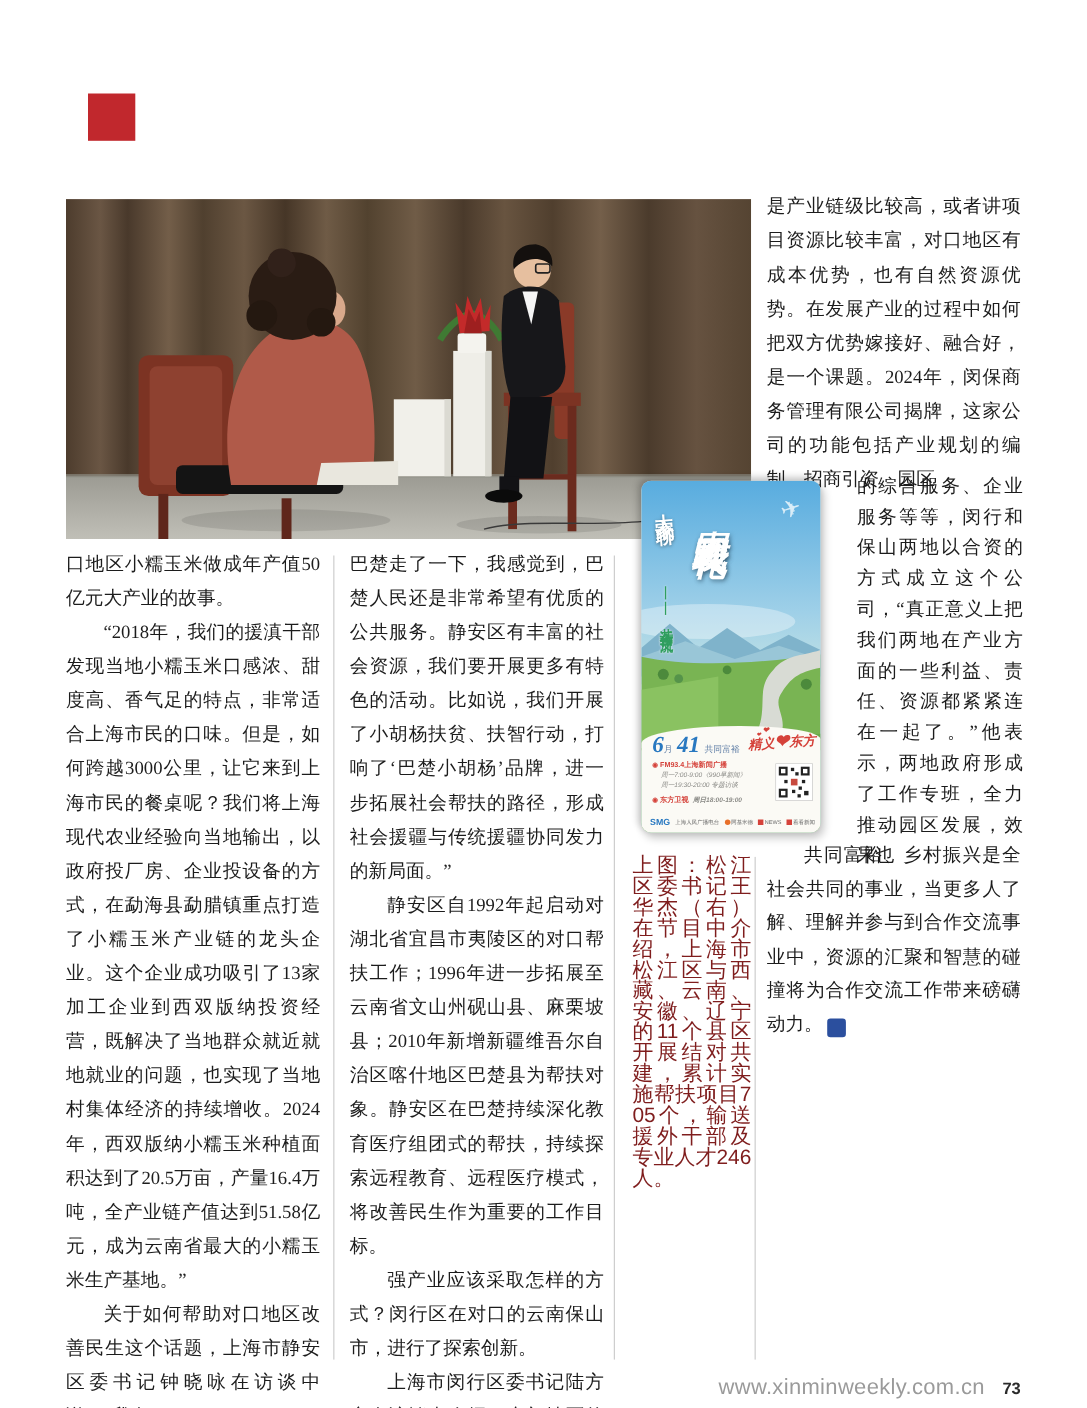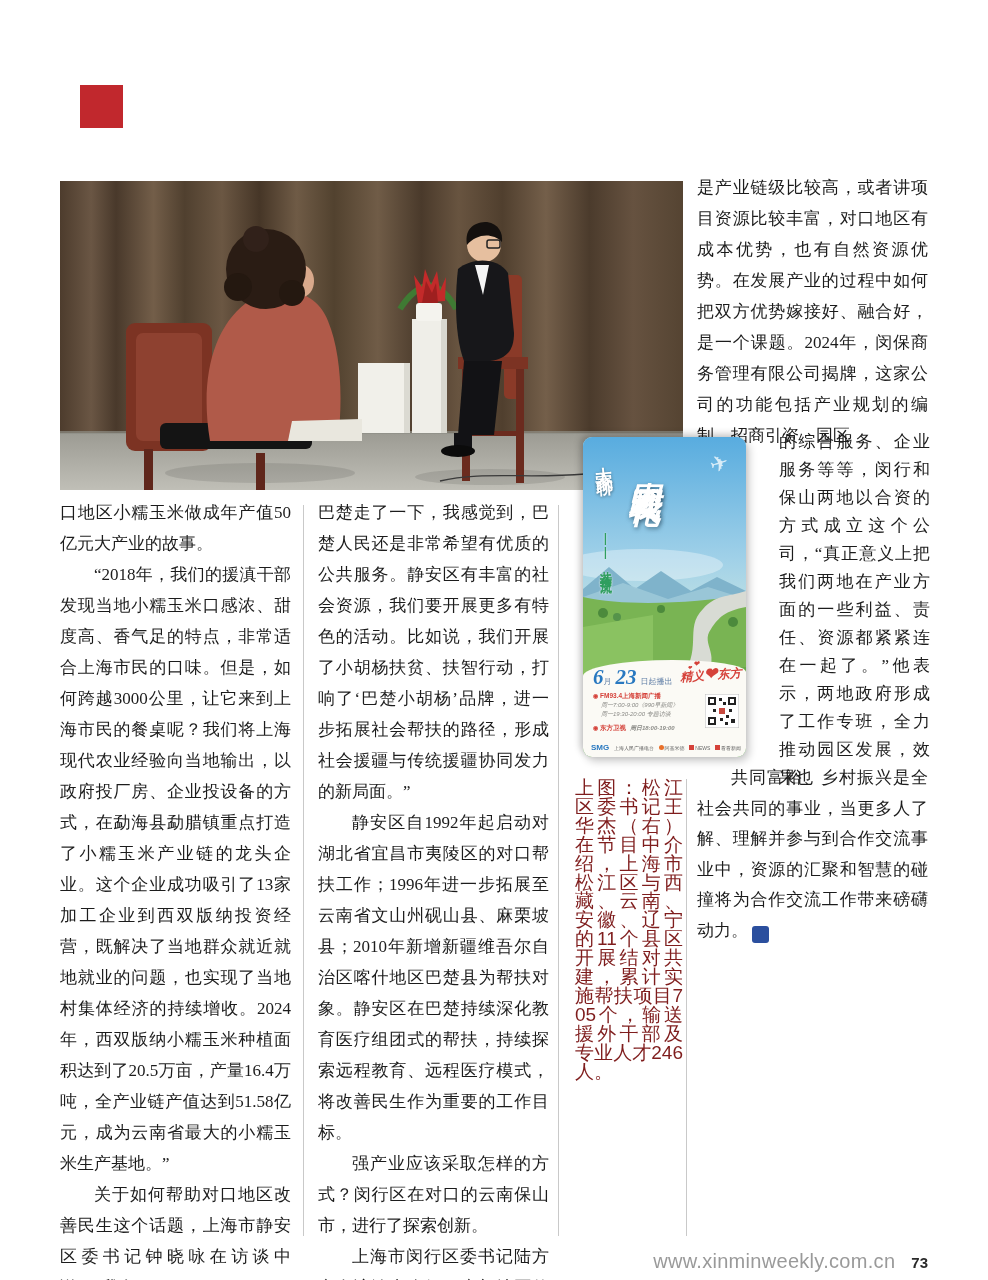--- a/index.html
+++ b/index.html
@@ -212,21 +212,21 @@
       <circle cx="150" cy="185" r="5" fill="#4c8a3c"></circle>
       <path d="M0,243 L163,230 L163,320 L0,320 Z" fill="#6aa84b"></path>
     </svg>
     <div class="p-dajia">大家聊</div>
     <div class="p-title">中国式现代化</div>
     <div class="p-sub">——共话合作交流</div>
     <div class="p-plane">✈</div>
     <div class="p-panel">
       <div class="p-date">
         <span class="big">6</span><span class="small">月</span>
-        <span class="big">23</span> <span class="small">日起播出</span>
+        <span class="big">41</span> <span class="small">共同富裕</span>
       </div>
       <div class="p-brand">
         <span class="heart-s">❤</span>
         <span class="heart-s2">❤</span>
         <span>精义</span><span class="heart-big">❤</span><span>东方</span>
       </div>
       <div class="p-sched">
         <div class="ln hl"><span class="blt">◉</span> <span>FM93.4上海新闻广播</span></div>
         <div class="ln gy">周一7:00-9:00《990早新闻》</div>
         <div class="ln gy">周一19:30-20:00 专题访谈</div>

